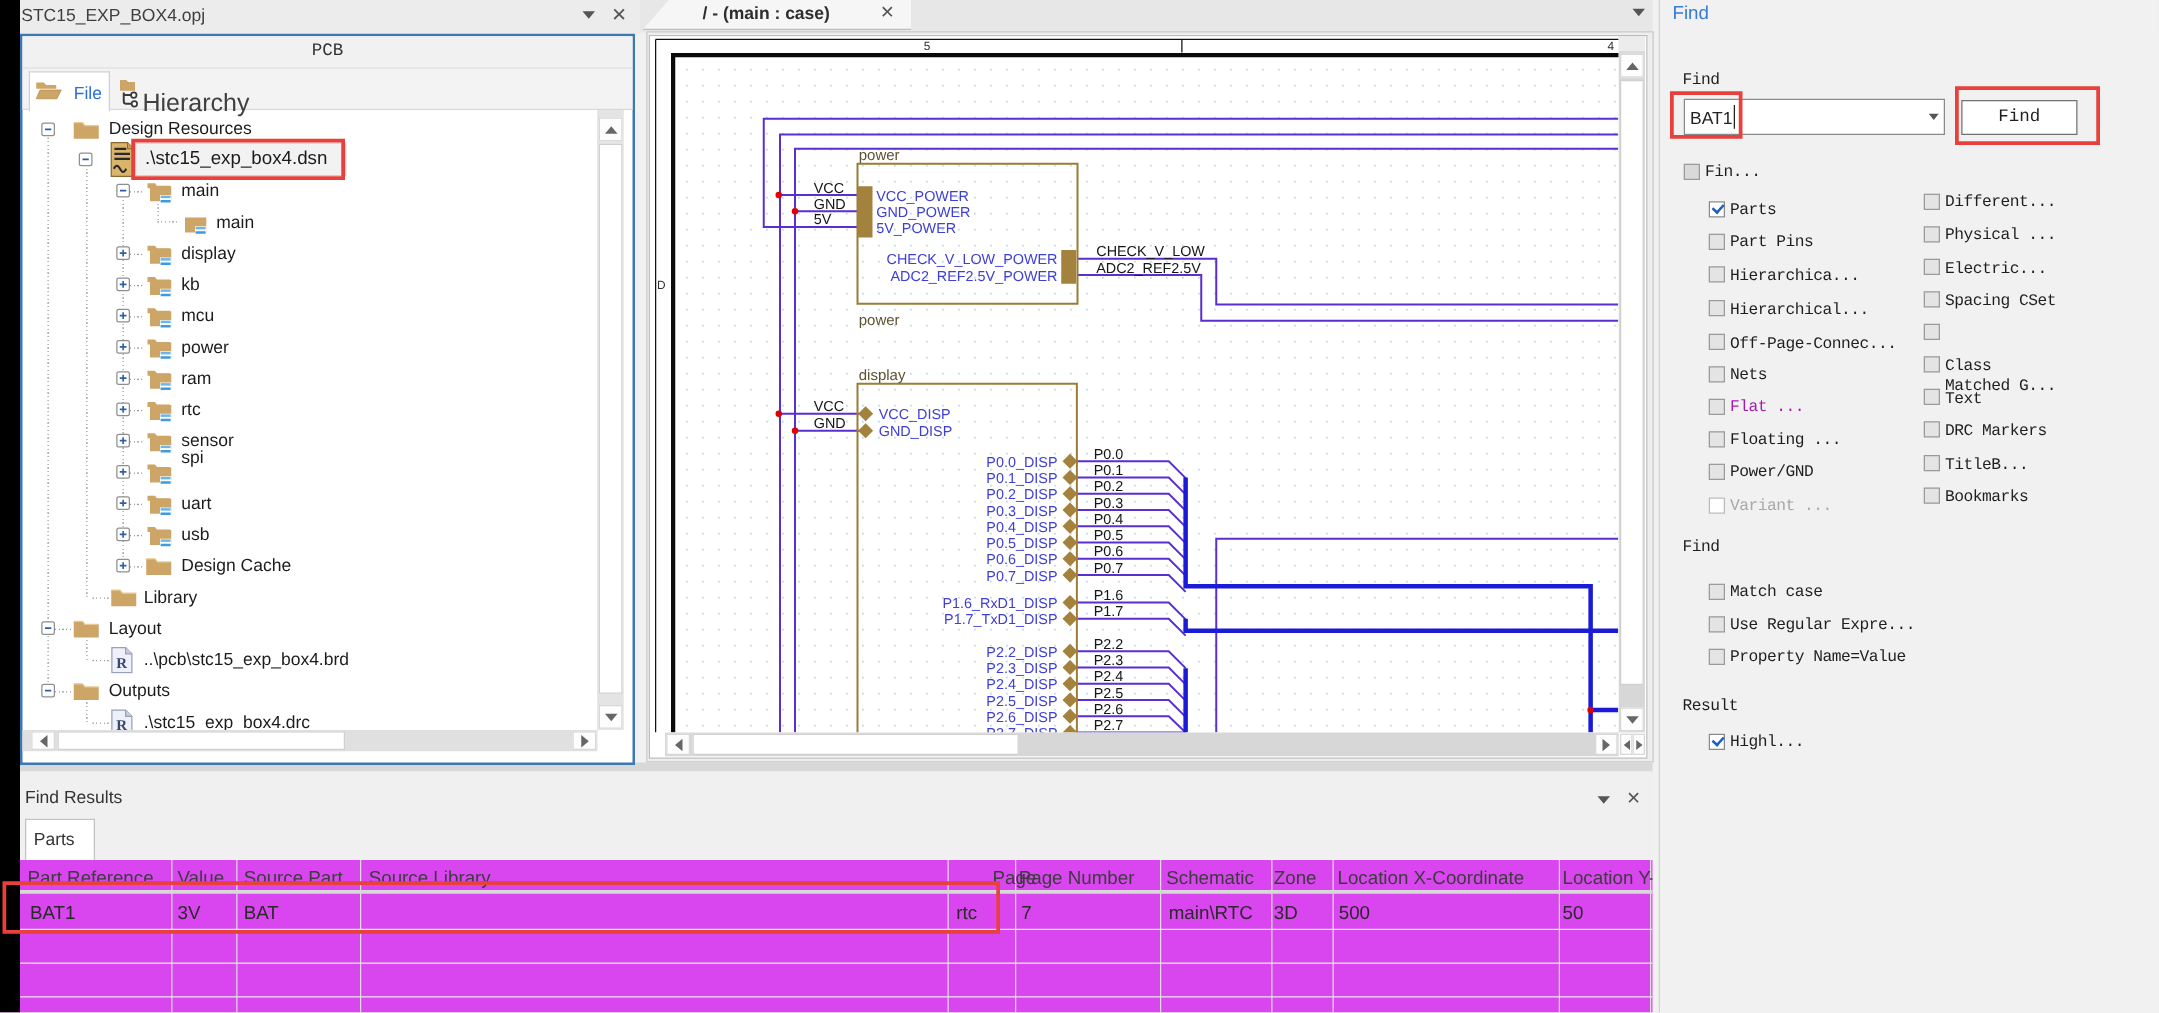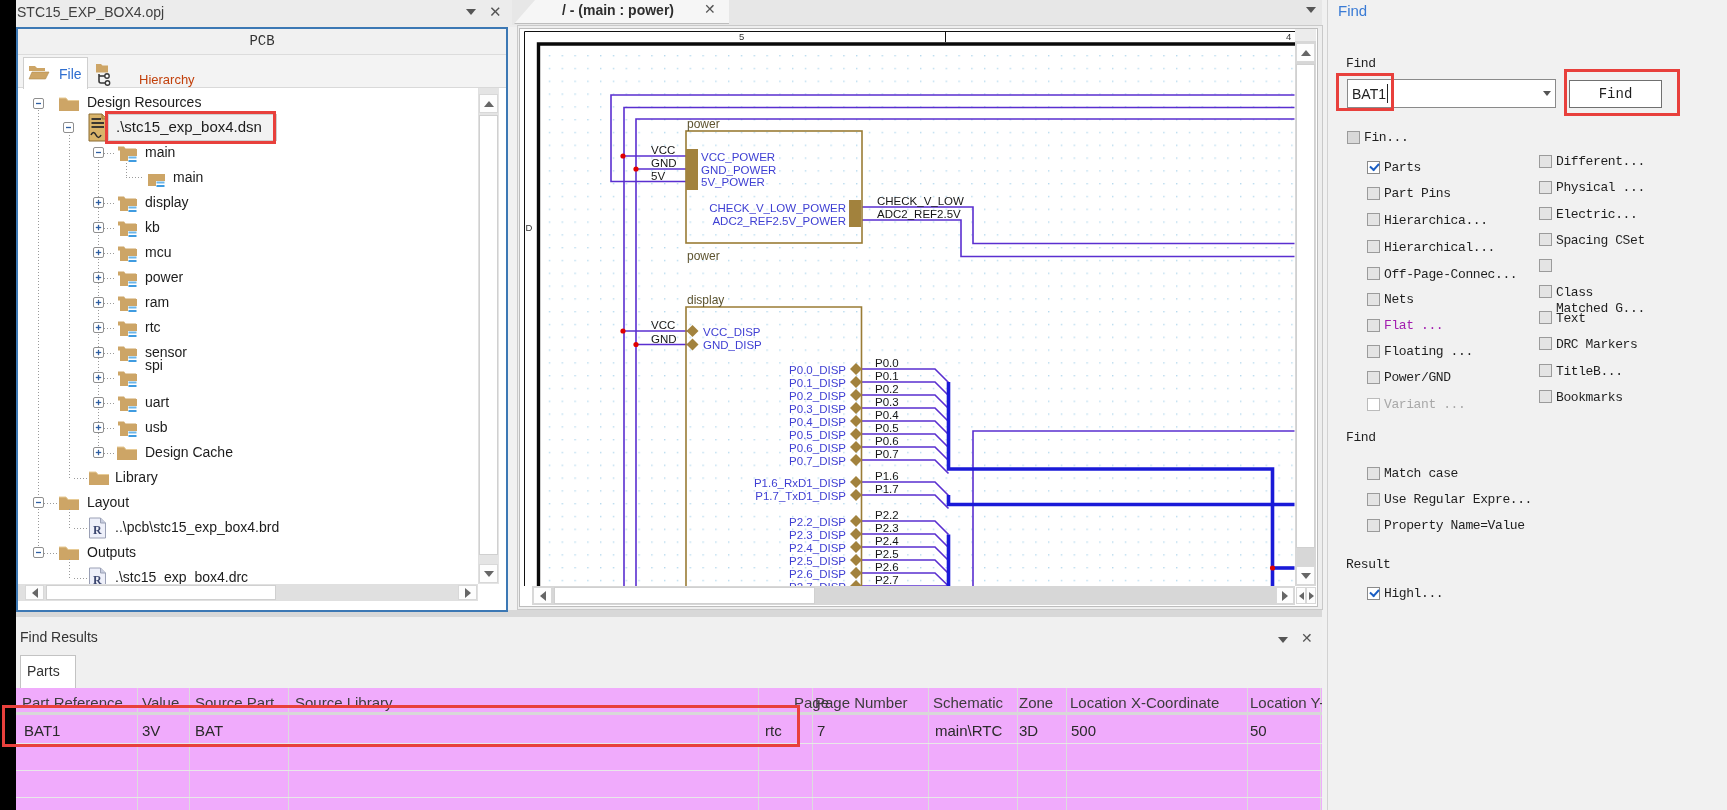--- a/index.html
+++ b/index.html
@@ -42,21 +42,21 @@
 <path d="M2,17 l3,-7 h17 l-3.5,7 z" fill="#cda566" stroke="#b08c4f" stroke-width="0.6"></path>
 </svg>
 <div class="abs" style="left:59px;top:66px;font-size:14px;color:#2f6fd0;">File</div>
 <svg class="abs" style="left:95px;top:62px" width="28" height="26" viewBox="0 0 28 26">
 <path d="M1,2 h5 l1.5,1.5 h5.5 v7 h-12 z" fill="#cda566"></path>
 <path d="M4,12 v7 a2,2 0 0 0 2,2 h4" fill="none" stroke="#3a3a3a" stroke-width="1.6"></path>
 <path d="M4,14 h6" stroke="#3a3a3a" stroke-width="1.6"></path>
 <circle cx="12" cy="14" r="2.2" fill="#fff" stroke="#3a3a3a" stroke-width="1.4"></circle>
 <circle cx="12.5" cy="21" r="2.2" fill="#fff" stroke="#3a3a3a" stroke-width="1.4"></circle>
 </svg>
-<div class="abs" style="left:139px;top:72px;font-size:13px;color:#c2410c;">Hierarchy</div>
+<div class="abs" style="left:114px;top:72px;font-size:20px;color:#404040;">Hierarchy</div>
 <div class="exp" style="left:32.5px;top:97.5px;">
     <svg width="9" height="9" style="position:absolute;left:0;top:0">
       <line x1="2" y1="4.5" x2="7" y2="4.5" stroke="#2e5fa3" stroke-width="1.3"></line>
     </svg>
   </div>
 <svg class="abs" style="left:58px;top:94.5px" width="22" height="17" viewBox="0 0 22 17">
 <path d="M1,3 h7 l2,2.5 h11 v10.5 h-20 z" fill="#cda566"></path>
 <path d="M1,3 h7 l2,2.5 h11" fill="none" stroke="#e7cb96" stroke-width="1"></path>
 </svg>
 <div class="treetxt" style="left:87px;top:94px;">Design Resources</div>
@@ -321,21 +321,21 @@
 <div class="abs" style="left:18px;top:584px;width:460px;height:17px;background:#e0e0e0;"></div>
 <div class="sb-btn" style="left:25px;top:585px;width:19px;height:15px;">
     <div class="tri-lf"></div>
   </div>
 <div class="thumb" style="left:46px;top:585px;width:230px;height:15px;"></div>
 <div class="sb-btn" style="left:458px;top:585px;width:19px;height:15px;">
     <div class="tri-rt"></div>
   </div>
 <div class="abs" style="left:512px;top:0;width:810px;height:25px;background:#e7e7e7;"></div>
 <div class="abs" style="left:514px;top:0;width:215px;height:24px;background:#f6f6f6;border-bottom:1px solid #bdbdbd;clip-path:polygon(21px 0,100% 0,100% 100%,0 100%);box-sizing:border-box;"></div>
-<div class="abs" style="left:562px;top:2px;font-size:14px;font-weight:bold;color:#2e2e2e;">/ - (main : power)</div>
+<div class="abs" style="left:562px;top:2px;font-size:14px;font-weight:bold;color:#2e2e2e;">/ - (main : case)</div>
 <div class="abs" style="left:704px;top:1px;font-size:14px;color:#555;">✕</div>
 <div class="abs tri-dn" style="left:1306px;top:7px;border-top-color:#555;"></div>
 <div class="abs" style="left:517px;top:25px;width:806px;height:585px;background:#eeeeee;border:1px solid #c9c9c9;box-sizing:border-box;"></div>
 <div class="abs" style="left:519px;top:28px;width:799px;height:579px;border:1px solid #bdbdbd;background:#fff;box-sizing:border-box;"></div>
 <svg class="abs" style="left:520px;top:29px;" width="775" height="557" viewBox="0 0 775 557">
 <rect x="0" y="0" width="775" height="557" fill="#ffffff"></rect>
 <defs>
       <pattern id="gd" width="12.8" height="12.8" patternUnits="userSpaceOnUse" x="3.2" y="0.4">
         <rect width="1.4" height="1.4" fill="#b5daee"></rect>
       </pattern>
@@ -539,21 +539,21 @@
 <div class="cklab" style="left:1384px;top:518px;color:#1f1f1f;">Property Name=Value</div>
 <div class="abs mono" style="left:1346px;top:557px;font-size:13px;color:#1f1f1f;letter-spacing:-0.4px;">Result</div>
 <div class="ck on" style="left:1367px;top:586.5px;"></div>
 <div class="cklab" style="left:1384px;top:586px;color:#1f1f1f;">Highl...</div>
 <div class="abs" style="left:0;top:617px;width:1322px;height:193px;background:#f0f0f0;"></div>
 <div class="abs" style="left:20px;top:629px;font-size:14px;color:#333;">Find Results</div>
 <div class="abs tri-dn" style="left:1278px;top:637px;border-top-color:#555;"></div>
 <div class="abs" style="left:1301px;top:630px;font-size:14px;color:#555;">✕</div>
 <div class="abs" style="left:20px;top:655px;width:56px;height:33px;background:#fff;border:1px solid #c3c3c3;border-bottom:none;box-sizing:border-box;"></div>
 <div class="abs" style="left:27px;top:663px;font-size:14px;color:#333;">Parts</div>
-<div class="abs" style="left:0;top:688px;width:1322px;height:122px;background:#f0abfc;overflow:hidden;">
+<div class="abs" style="left:0;top:688px;width:1322px;height:122px;background:#d946ef;overflow:hidden;">
 <div class="abs" style="left:137px;top:0;width:1px;height:122px;background:#dcdcdc;"></div>
 <div class="abs" style="left:189px;top:0;width:1px;height:122px;background:#dcdcdc;"></div>
 <div class="abs" style="left:288px;top:0;width:1px;height:122px;background:#dcdcdc;"></div>
 <div class="abs" style="left:758px;top:0;width:1px;height:122px;background:#dcdcdc;"></div>
 <div class="abs" style="left:812px;top:0;width:1px;height:122px;background:#dcdcdc;"></div>
 <div class="abs" style="left:928px;top:0;width:1px;height:122px;background:#dcdcdc;"></div>
 <div class="abs" style="left:1017px;top:0;width:1px;height:122px;background:#dcdcdc;"></div>
 <div class="abs" style="left:1065.5px;top:0;width:1px;height:122px;background:#dcdcdc;"></div>
 <div class="abs" style="left:1247px;top:0;width:1px;height:122px;background:#dcdcdc;"></div>
 <div class="abs" style="left:1320px;top:0;width:1px;height:122px;background:#dcdcdc;"></div>

